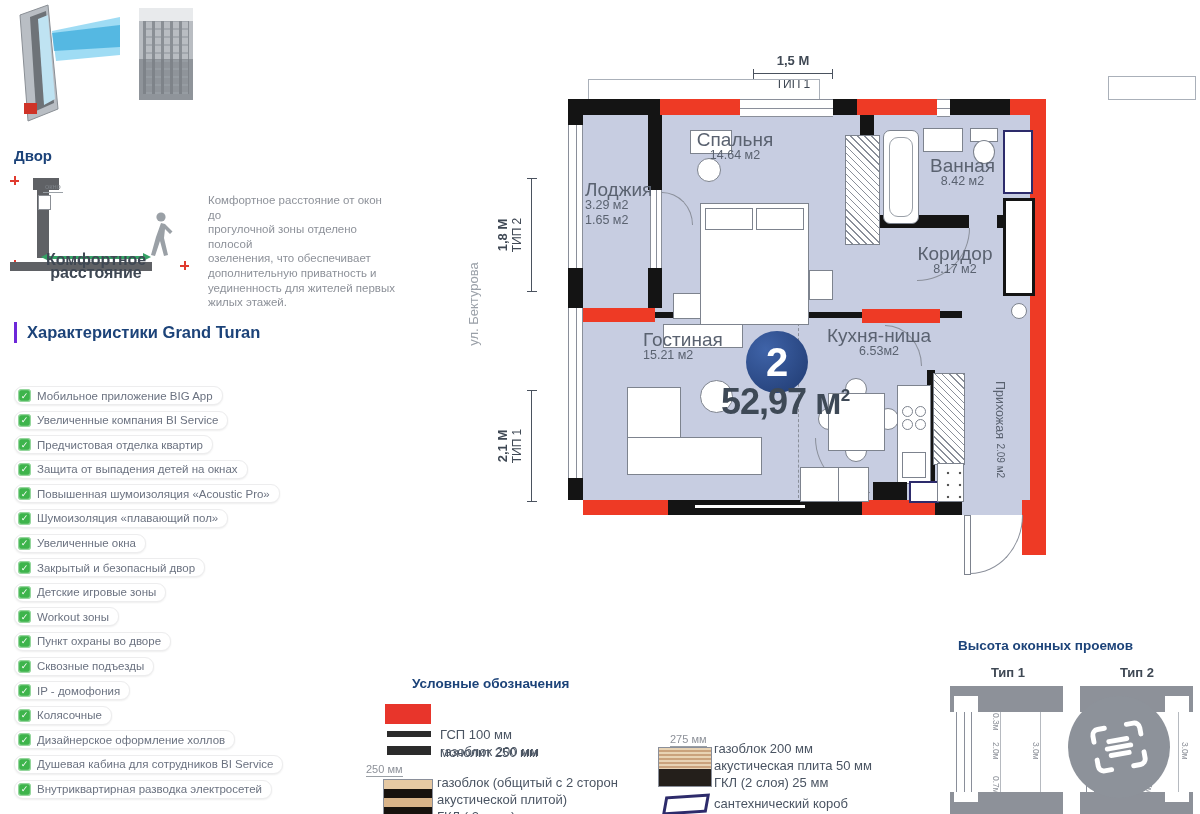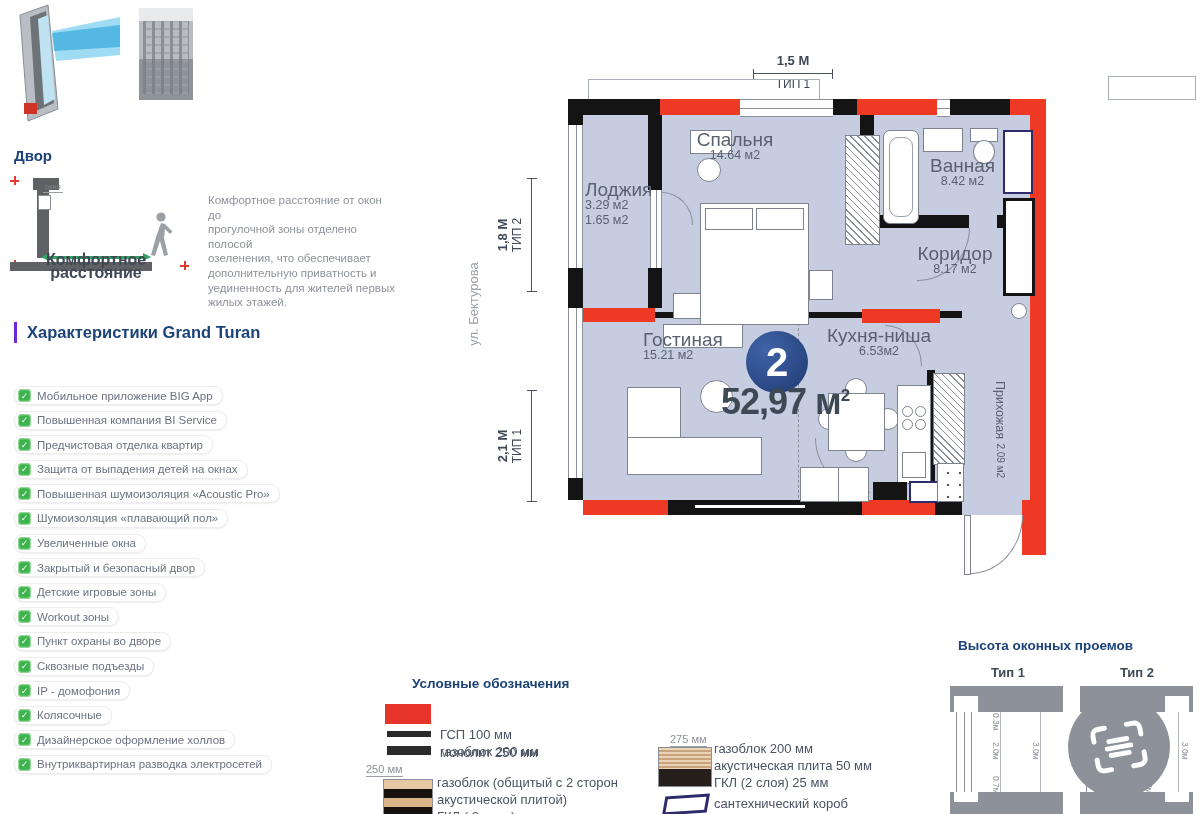--- a/index.html
+++ b/index.html
@@ -153,21 +153,21 @@
   <div class="abs feat-h">
     <div>Характеристики Grand Turan</div>
   </div>
   <div class="abs featlist">
     <div class="feat">
         <span class="chk"></span>
         <span>Мобильное приложение BIG App</span>
       </div>
     <div class="feat">
         <span class="chk"></span>
-        <span>Повышенная компания BI Service</span>
+        <span>Увеличенные компания BI Service</span>
       </div>
     <div class="feat">
         <span class="chk"></span>
         <span>Предчистовая отделка квартир</span>
       </div>
     <div class="feat">
         <span class="chk"></span>
         <span>Защита от выпадения детей на окнах</span>
       </div>
     <div class="feat">
@@ -206,20 +206,24 @@
         <span class="chk"></span>
         <span>IP - домофония</span>
       </div>
     <div class="feat">
         <span class="chk"></span>
         <span>Колясочные</span>
       </div>
     <div class="feat">
         <span class="chk"></span>
         <span>Дизайнерское оформление холлов</span>
+      </div>
+    <div class="feat">
+        <span class="chk"></span>
+        <span>Душевая кабина для сотрудников BI Service</span>
       </div>
     <div class="feat">
         <span class="chk"></span>
         <span>Внутриквартирная разводка электросетей</span>
       </div>
 
   </div>
 
   <div class="abs h-navy leg-h">Условные обозначения</div>
   <div class="abs" style="left:385px;top:704px;width:46px;height:20px;background:#e8352b;"></div>

